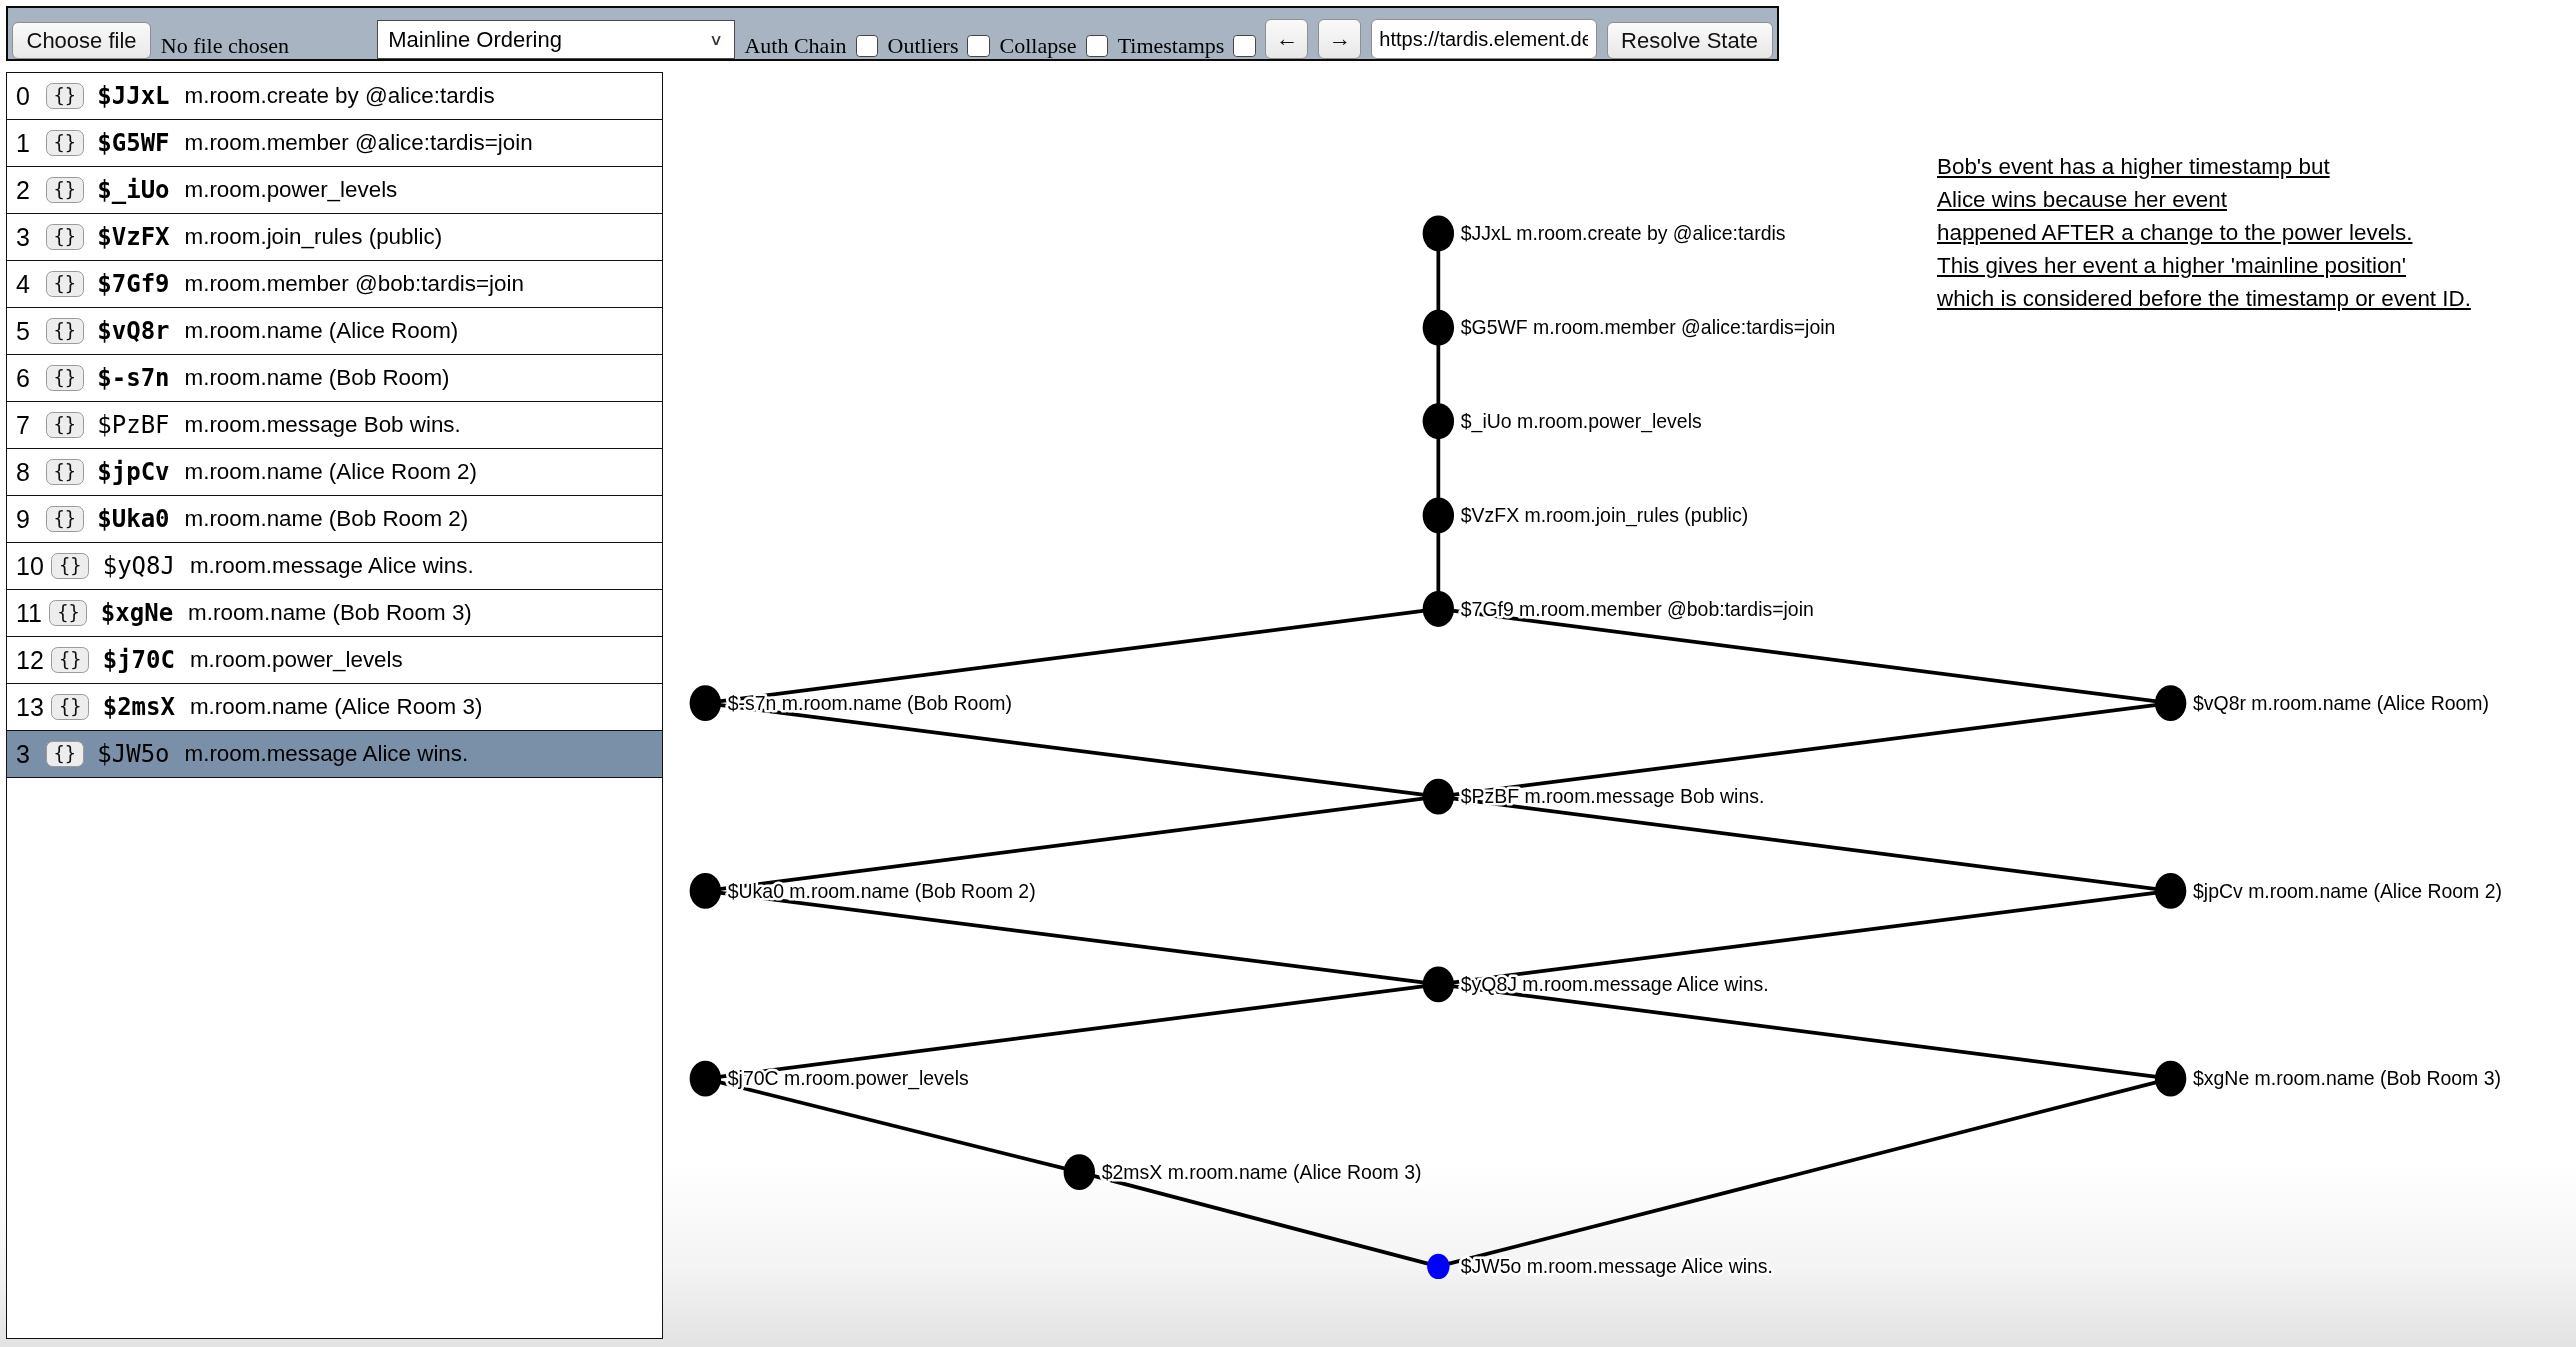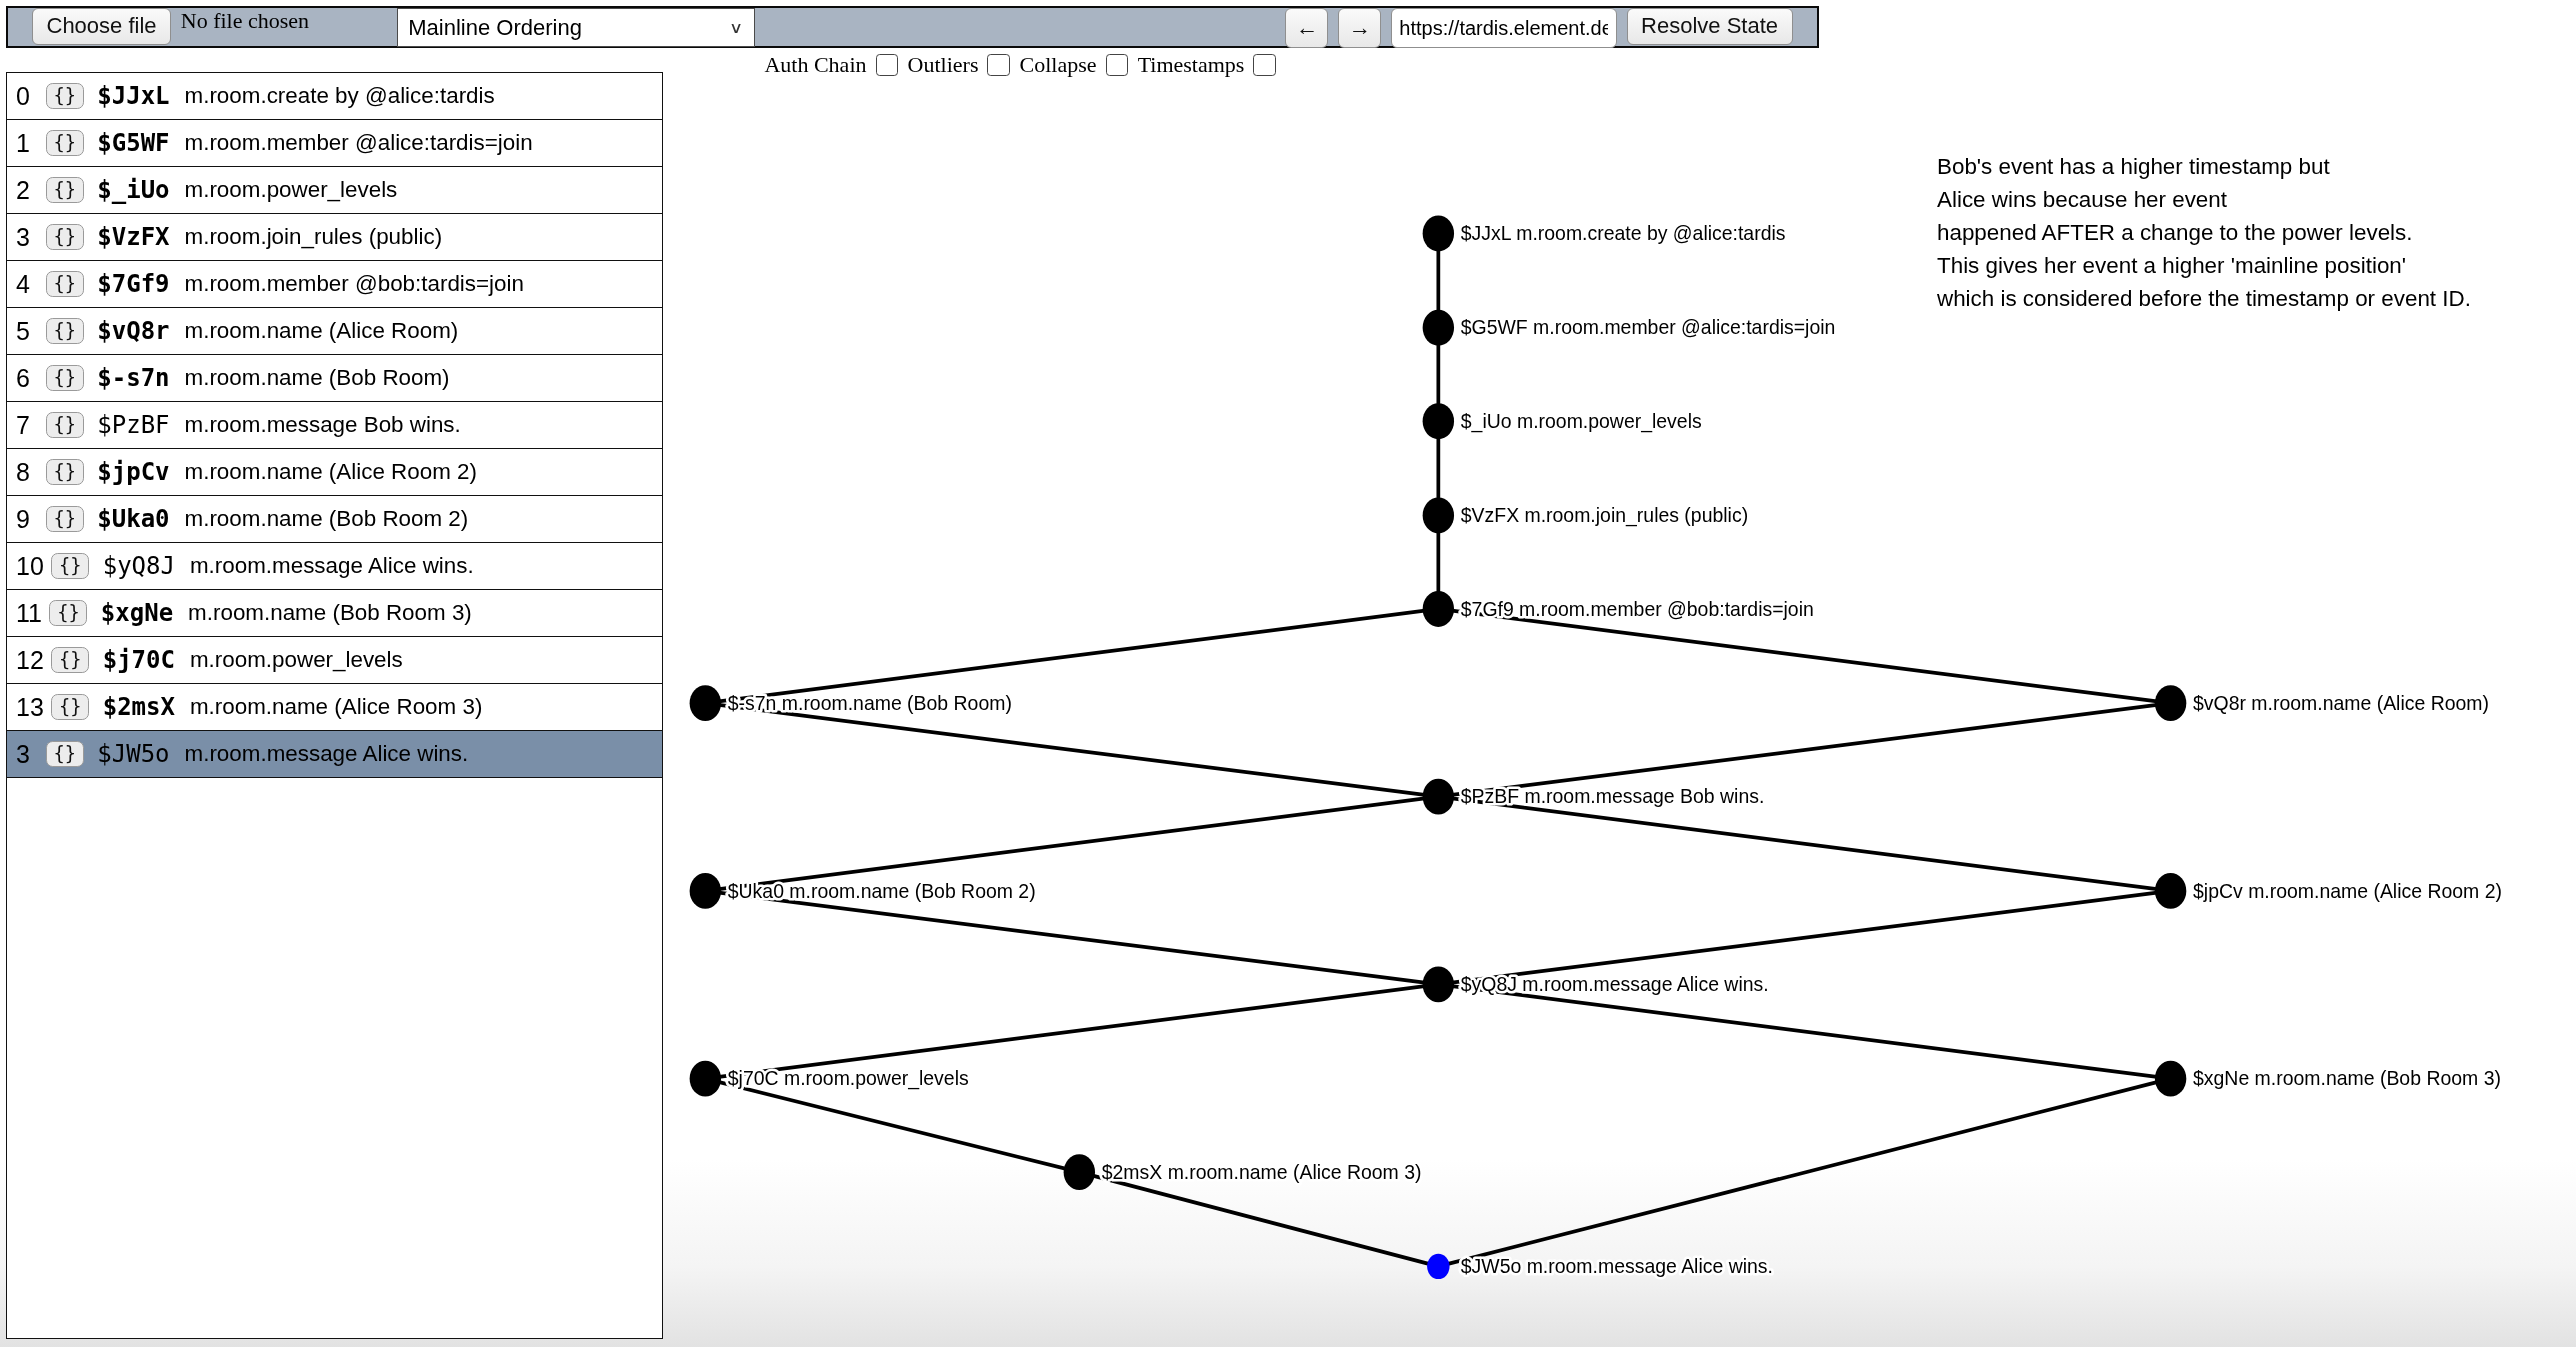--- a/index.html
+++ b/index.html
@@ -1,21 +1,21 @@
 <!DOCTYPE html>
 <html style="font-size:12px"><head>
 <meta charset="utf-8">
 <style>
   html,body{margin:0;padding:0;background:#fff;}
   .page{position:relative;width:2576px;height:1348px;overflow:hidden;
         font-family:"Liberation Sans",sans-serif;color:#000;
         background:linear-gradient(180deg,#ffffff 0%,#ffffff 86%,#f4f4f4 94%,#e2e2e2 100%);}
   
-  .toolbar{position:absolute;left:6px;top:6px;height:42px;box-sizing:border-box;
-           display:inline-flex;align-items:flex-start;gap:9.7px;padding:0 24px;
+  .toolbar{position:absolute;left:6px;top:6px;height:55px;box-sizing:border-box;
+           display:inline-flex;align-items:flex-end;gap:9.7px;padding:0 4px;
            background:#a9b4c2;border:2.2px solid #0a0a0a;}
   .btn{background:linear-gradient(180deg,#fafafa,#e8e8e8);border:1.5px solid #8f8f8f;
        border-radius:6px;font-family:"Liberation Sans",sans-serif;font-size:22px;
        color:#111;padding:5.2px 13.5px;line-height:1.1;white-space:nowrap;}
   .toolbar-text{font-size:22px;white-space:nowrap;font-family:Liberation Serif, serif;}
   .selectbox{display:inline-flex;align-items:center;justify-content:space-between;
              box-sizing:border-box;width:358px;height:39px;background:#fff;
              border:1.5px solid #4a4a4a;border-radius:0;padding:0 10.5px;
              font-size:22px;margin-left:78px;white-space:nowrap;}
   .chev{font-size:19.4px;color:#333;transform:scaleY(.8);}
@@ -41,21 +41,21 @@
   .eid{font-family:"DejaVu Sans Mono",monospace;font-size:24px;margin-left:13.5px;white-space:nowrap;}
   .eid.bold{font-weight:bold;}
   .edesc{font-size:22.4px;margin-left:15px;white-space:nowrap;}
   
   .dag{position:absolute;left:0;top:0;z-index:1;pointer-events:none;}
   .dag ellipse{pointer-events:auto;}
   .nodelabel{font-family:"Liberation Sans",sans-serif;font-size:26px;fill:#000;
              stroke:#fff;stroke-width:7px;paint-order:stroke;stroke-linejoin:round;}
   
   .annotation{position:absolute;left:1937px;top:150px;z-index:2;font-size:22.4px;
-              line-height:33px;white-space:pre-line;}
+              line-height:33px;white-space:pre-line;text-decoration:underline;}
 </style>
 </head>
 <body>
 
 <div class="page">
 
   <div class="toolbar">
     <button class="btn">Choose file</button>
     <span class="toolbar-text">No file chosen</span>
     <div class="selectbox">

